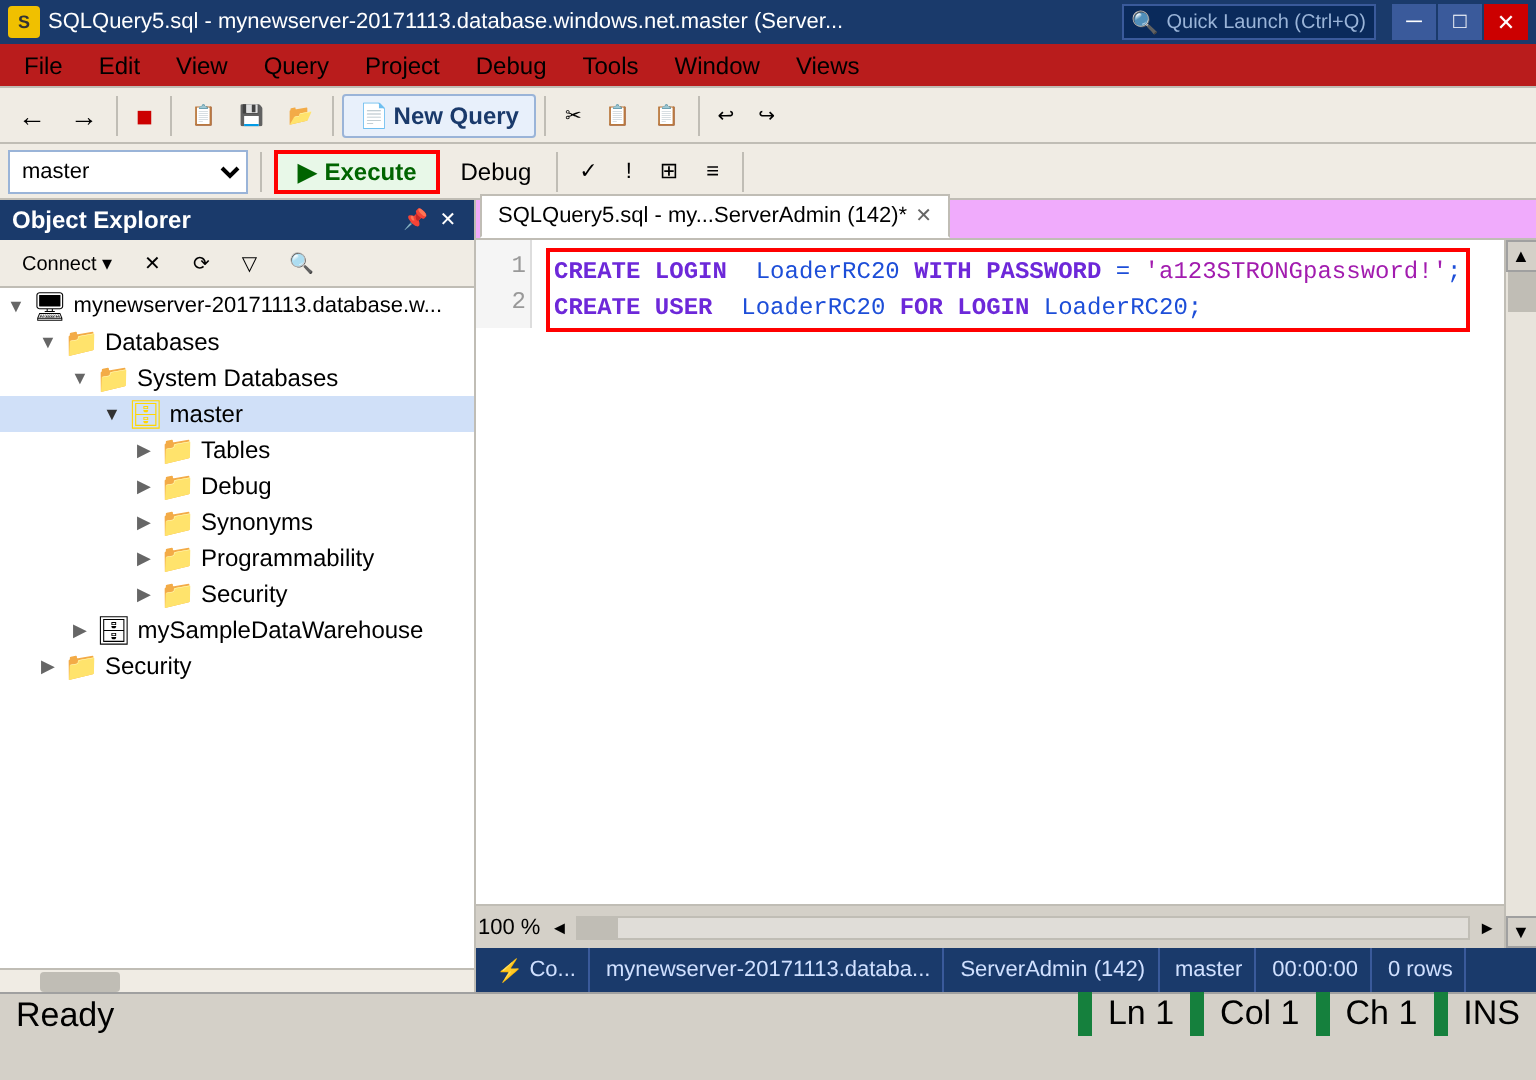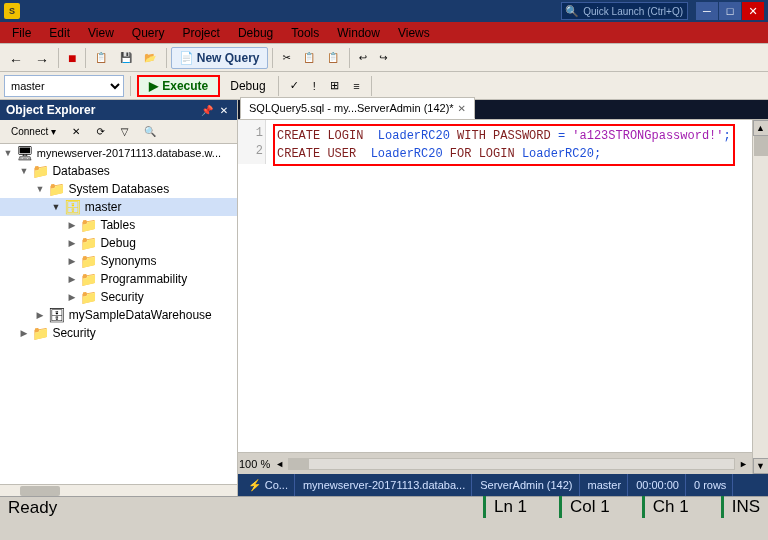--- a/index.html
+++ b/index.html
@@ -47,62 +47,63 @@
     .expand-btn { width: 16px; text-align: center; font-size: 9px; color: #666; flex-shrink: 0; }
     .folder-icon { font-size: 14px; margin-right: 3px; flex-shrink: 0; }
     .item-label { font-size: 12px; }
     .indent-1 { padding-left: 16px; }
     .indent-2 { padding-left: 32px; }
     .indent-3 { padding-left: 48px; }
     .indent-4 { padding-left: 64px; }
 
     
     .query-area { flex: 1; display: flex; flex-direction: column; background: #f0ece4; min-width: 0; }
-    .tab-bar { background: #0f172a; display: flex; align-items: flex-end; height: 20px; border-bottom: 1px solid #c0bdb5; }
+    .tab-bar { background: #f0abfc; display: flex; align-items: flex-end; height: 20px; border-bottom: 1px solid #c0bdb5; }
     .tab { background: #e8e4dc; border: 1px solid #c0bdb5; border-bottom: none; padding: 3px 8px; font-size: 11px; cursor: pointer; display: flex; align-items: center; gap: 4px; margin-left: 2px; height: 22px; }
     .tab.active { background: white; border-bottom: 1px solid white; z-index: 1; }
     .tab-close { font-size: 10px; color: #666; cursor: pointer; }
     .editor-area { flex: 1; background: white; position: relative; overflow: hidden; }
     .line-numbers { position: absolute; left: 0; top: 0; width: 28px; background: #f5f5f5; border-right: 1px solid #ddd; padding: 4px 2px; font-family: 'Courier New', monospace; font-size: 12px; color: #999; text-align: right; line-height: 18px; }
     .code-area { position: absolute; left: 29px; right: 0; top: 0; bottom: 0; padding: 4px 8px; font-family: 'Courier New', monospace; font-size: 12px; line-height: 18px; background: white; overflow: auto; }
-    .kw { color: #7f1d1d; font-weight: normal; }
+    .kw { color: #6d28d9; font-weight: bold; }
     .str { color: #a21caf; }
     .id { color: #1d4ed8; }
     .code-line { display: block; white-space: pre; }
 
     
     .editor-statusbar { background: #d4d0c8; border-top: 1px solid #c0bdb5; height: 22px; display: flex; align-items: center; gap: 0; font-size: 11px; }
     .zoom-control { display: flex; align-items: center; padding: 0 1px; gap: 4px; }
     .scroll-bar-h { flex: 1; height: 12px; background: #e0ddd8; border: 1px solid #c0bdb5; margin: 0 4px; position: relative; }
     .scroll-thumb-h { width: 20px; height: 10px; background: #c0bdb5; position: absolute; top: 0; }
 
     
     .status-bar { background: #d4d0c8; border-top: 1px solid #a0a0a0; height: 22px; display: flex; align-items: flex-end; font-size: 17px; }
     .status-ready { padding: 0 8px; flex: 1; }
     .status-cells { display: flex; }
-    .status-cell { border-left: 3px solid #15803d; padding: 0 8px; height: 22px; display: flex; align-items: center; margin-left: 24px; }
+    .status-cell { border-left: 7px solid #15803d; padding: 0 8px; height: 22px; display: flex; align-items: center; }
 
     
     .editor-info-bar { background: #1a3a6b; height: 22px; display: flex; align-items: center; font-size: 11px; color: white; padding: 0 4px; gap: 2px; }
     .info-cell { padding: 0 6px; border-right: 1px solid #3a5a9b; height: 100%; display: flex; align-items: center; gap: 3px; font-size: 11px; }
 
     .right-scrollbar { width: 16px; background: #f0ece4; border-left: 1px solid #c0bdb5; display: flex; flex-direction: column; align-items: center; }
     .rsb-arrow { width: 16px; height: 16px; background: #d4d0c8; border: 1px solid #a0a0a0; display: flex; align-items: center; justify-content: center; font-size: 9px; cursor: pointer; }
     .rsb-track { flex: 1; background: #e8e4dc; width: 100%; }
     .rsb-thumb { width: 14px; height: 20px; background: #c0bdb5; margin: 0 1px; }
 
     .query-main { display: flex; flex: 1; min-height: 0; }
     .query-editor { flex: 1; display: flex; flex-direction: column; min-width: 0; }
   </style>
 </head>
 <body>
 
 <div class="title-bar">
   <div class="title-bar-left">
     <div class="title-bar-icon">S</div>
+    <span>SQLQuery5.sql - mynewserver-20171113.database.windows.net.master (Server...</span>
   </div>
   <div style="display:flex;align-items:center;gap:8px;">
     <div style="display:flex;align-items:center;background:#0a2a5b;border:1px solid #3a5a9b;height:18px;padding:0 4px;gap:4px;">
       <span style="color:#9ab4d8;font-size:11px;">🔍</span>
       <span style="color:#9ab4d8;font-size:10px;">Quick Launch (Ctrl+Q)</span>
     </div>
     <div class="title-bar-right">
       <button class="title-btn">─</button>
       <button class="title-btn">□</button>
       <button class="title-btn close">✕</button>

